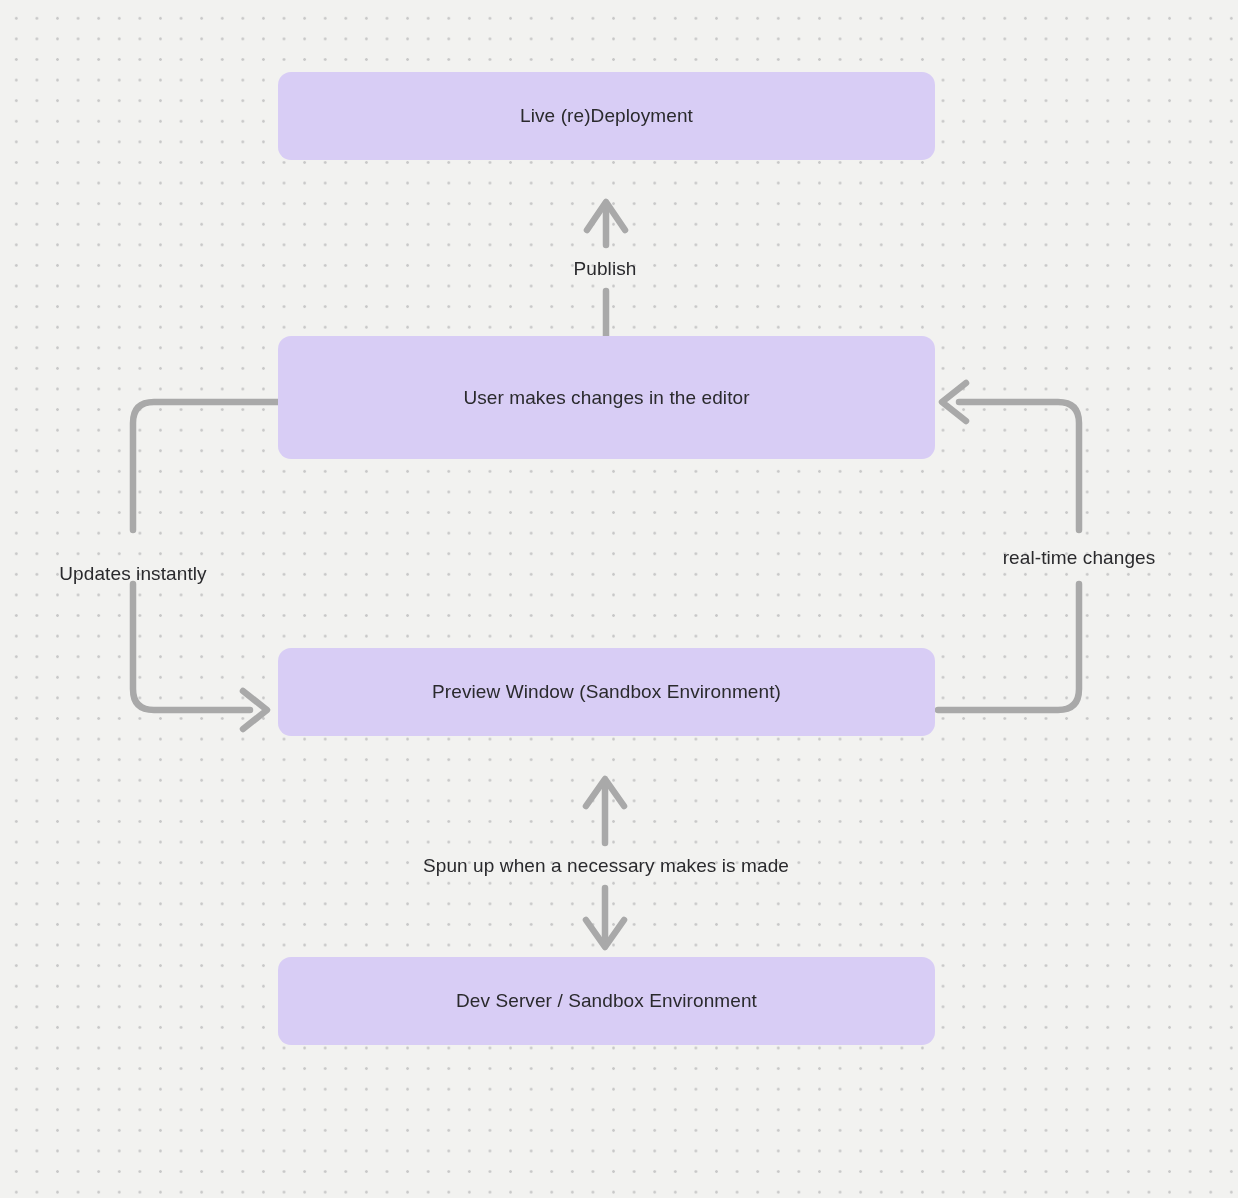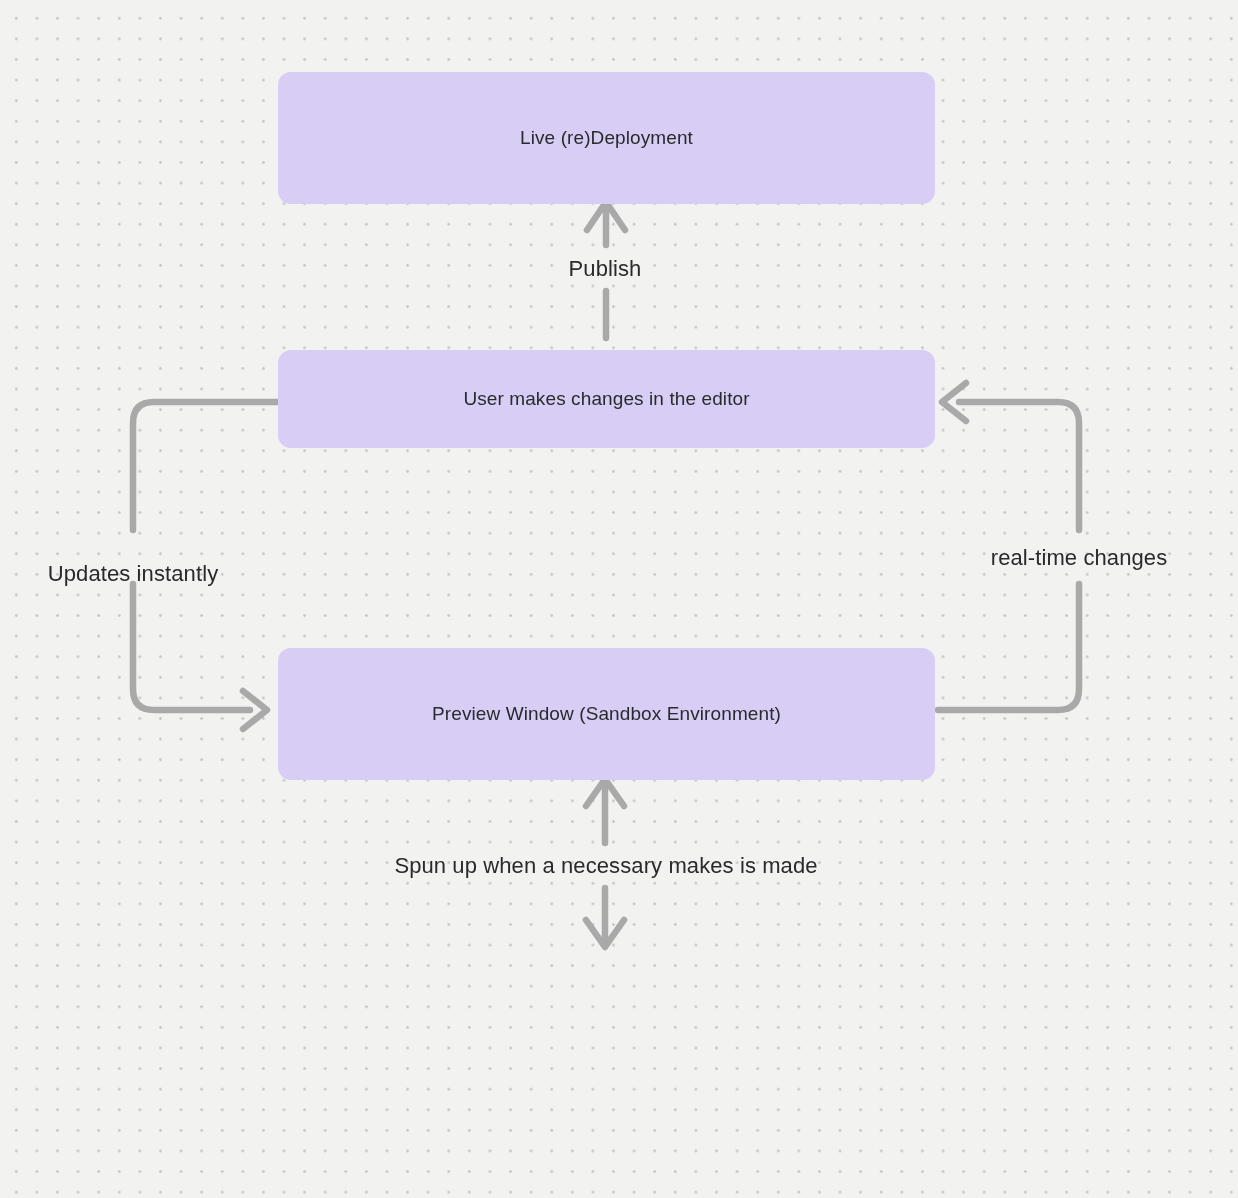--- a/index.html
+++ b/index.html
@@ -20,33 +20,33 @@
     fill: none;
     stroke: var(--arrow, #a9a9a9);
     stroke-width: 6.5;
     stroke-linecap: round;
     stroke-linejoin: round;
   }
   .node {
     position: absolute;
     left: 278px;
     width: 657px;
-    height: 132px;
+    height: 88px;
     background: var(--node-fill, #d8cdf5);
     border-radius: 13px;
     display: flex;
     align-items: center;
     justify-content: center;
     font-size: 19px;
     letter-spacing: 0.1px;
   }
   .edge-label {
     position: absolute;
     transform: translate(-50%, -50%);
-    font-size: 22px;
+    font-size: 19px;
     letter-spacing: 0.1px;
     white-space: nowrap;
     text-align: right;
   }
 </style>
 </head>
 <body>
 
 <div class="canvas">
 
@@ -75,28 +75,31 @@
       <path class="arrow" d="M586 806 L605 779 L624 806"></path>
       <path class="arrow" d="M605 888 V944"></path>
       <path class="arrow" d="M586 920 L605 947 L624 920"></path>
     </g>
   </svg>
 
   <div class="node" style="top:72px">
     <span>Live (re)Deployment</span>
   </div>
 
-  <div class="node" style="top:350px; height:98px">
+  <div class="node" style="top:336px; height:123px">
     <span>User makes changes in the editor</span>
   </div>
 
   <div class="node" style="top:648px">
     <span>Preview Window (Sandbox Environment)</span>
   </div>
 
+  <div class="node" style="top:957px">
+    <span>Dev Server / Sandbox Environment</span>
+  </div>
 
   <div class="edge-label" style="left:605px; top:269px">Publish</div>
 
   <div class="edge-label" style="left:133px; top:574px">Updates instantly</div>
 
   <div class="edge-label" style="left:1079px; top:558px">real-time changes</div>
 
   <div class="edge-label" style="left:606px; top:866px">Spun up when a necessary makes is made</div>
 
 </div>

